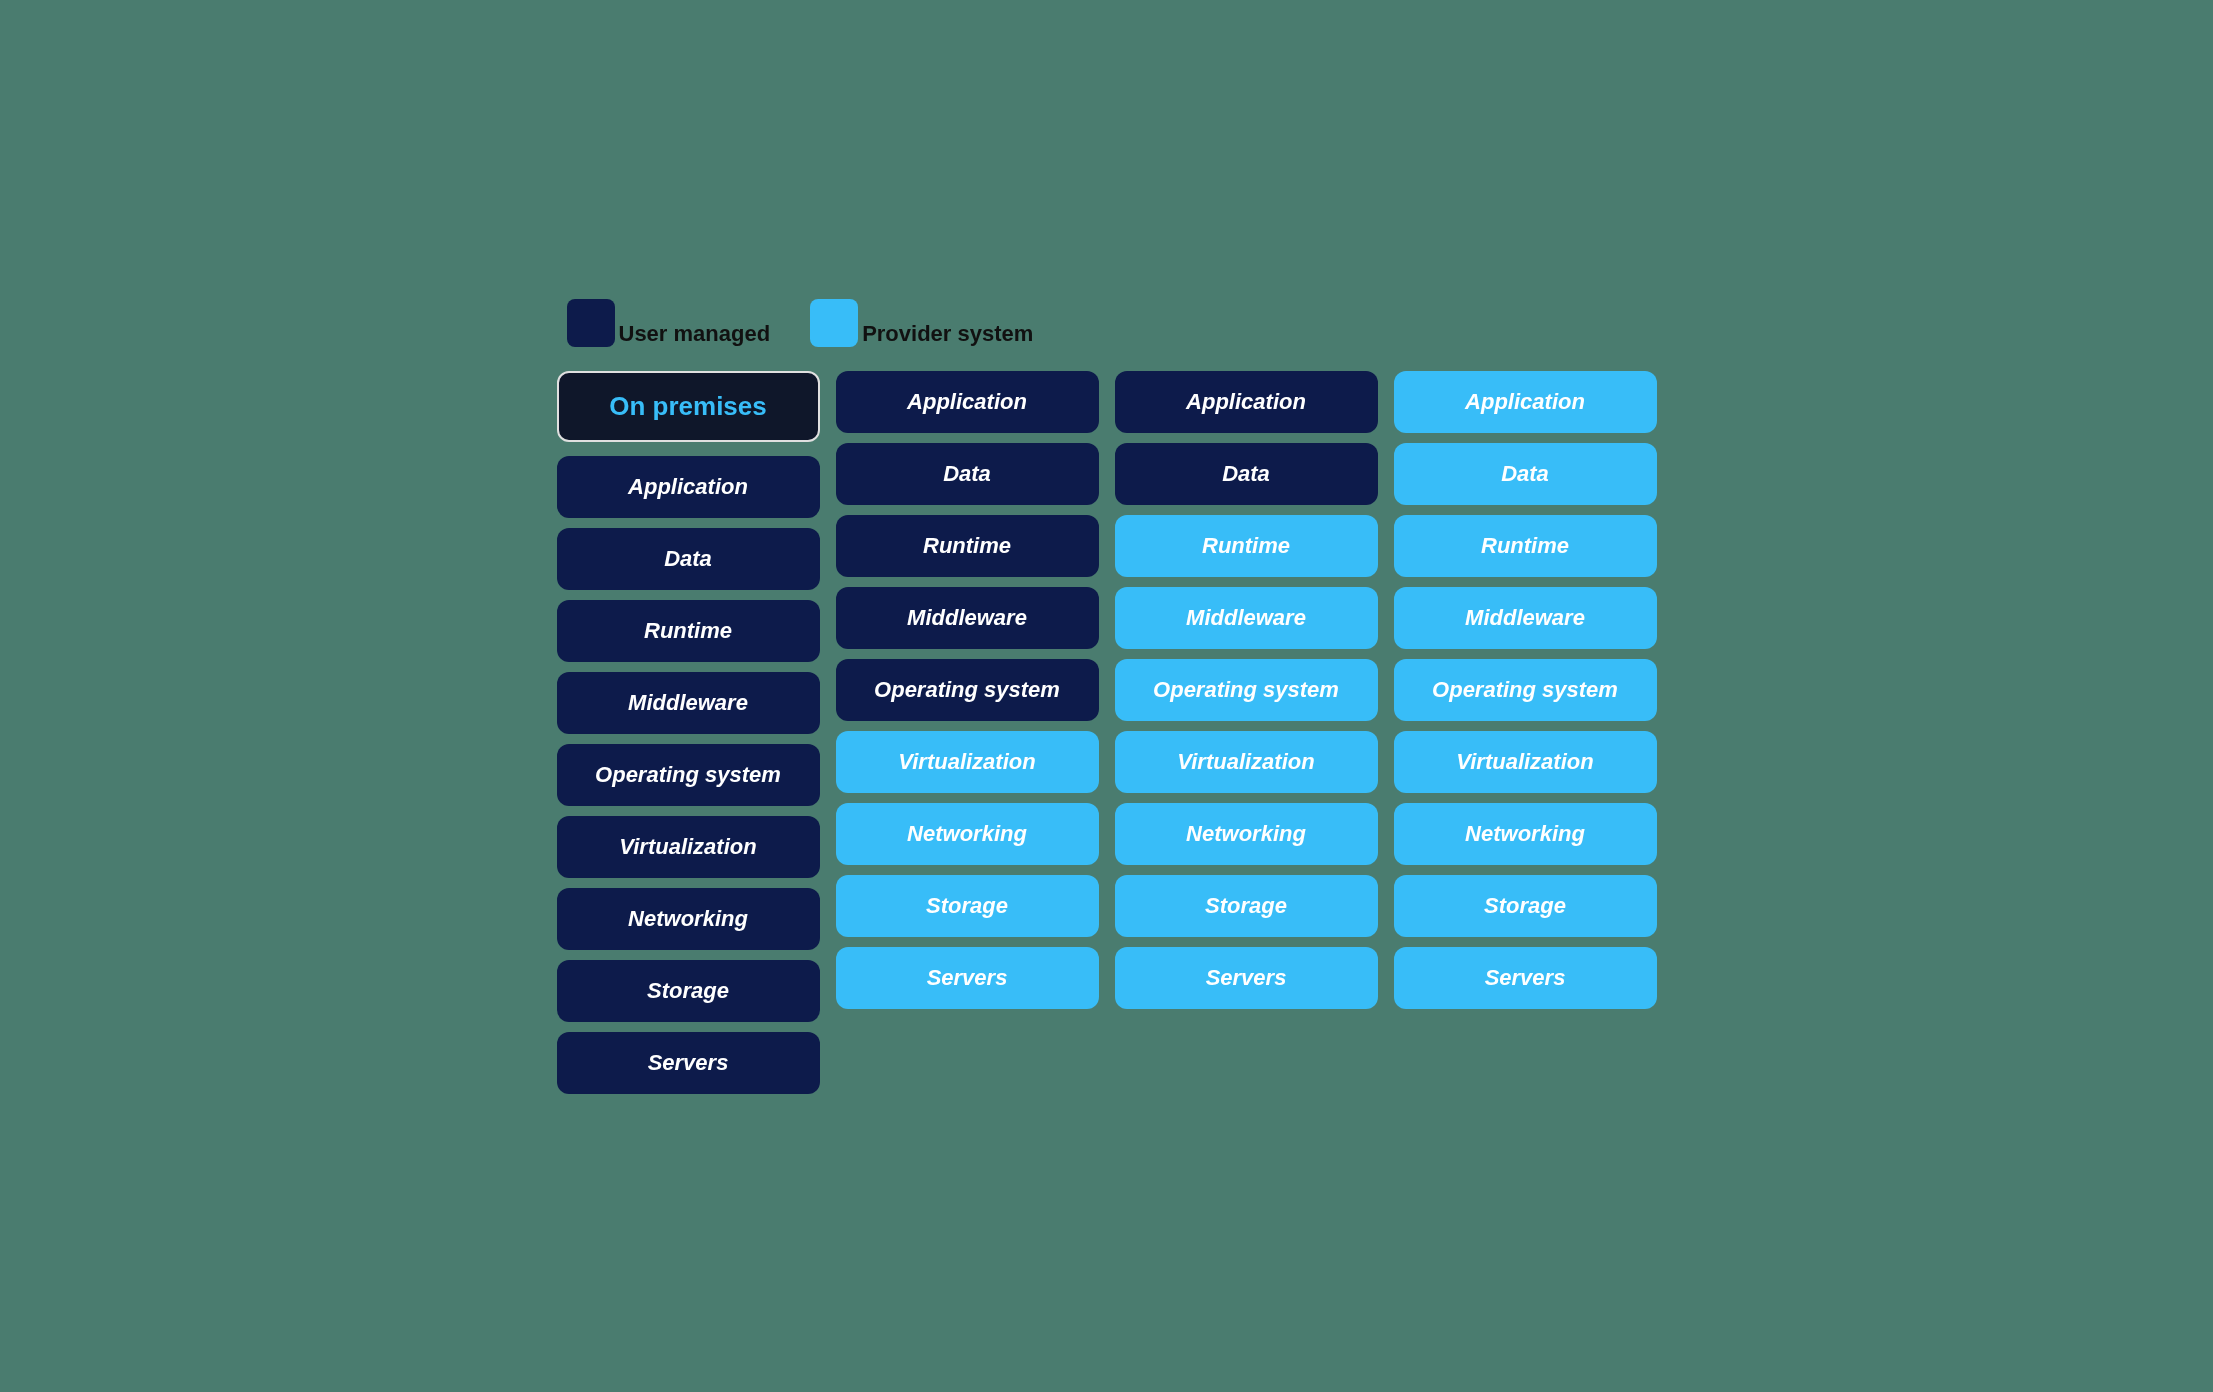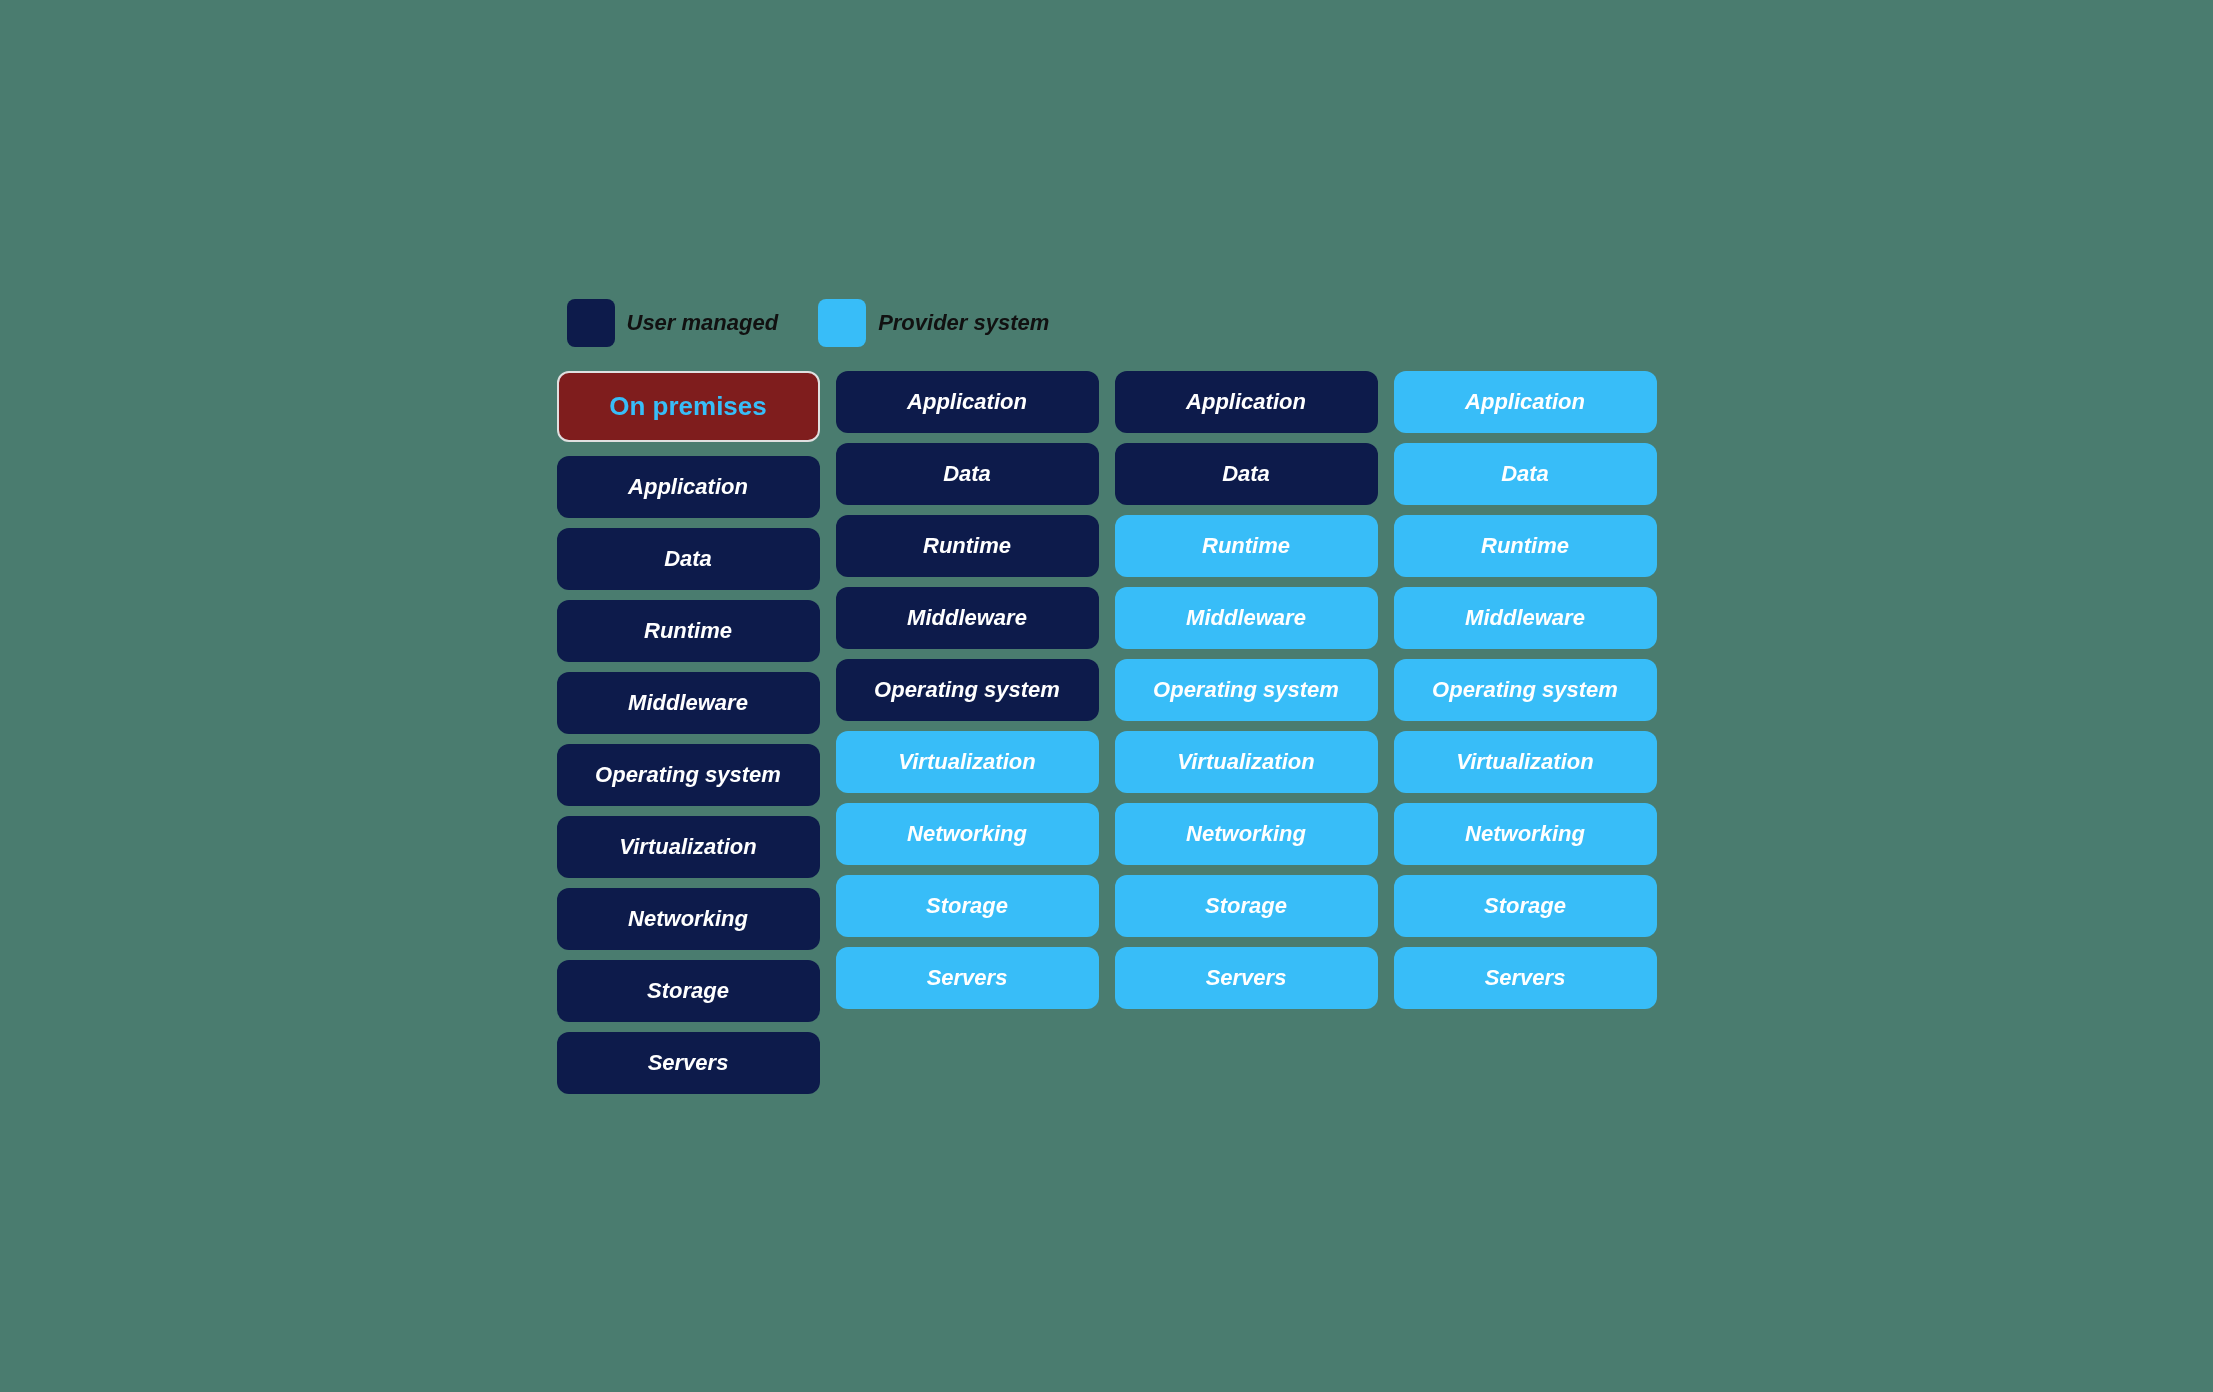--- a/index.html
+++ b/index.html
@@ -22,23 +22,22 @@
     .legend {
       display: flex;
       align-items: center;
       gap: 40px;
       margin-bottom: 24px;
       padding-left: 10px;
     }
 
     .legend-item {
       display: flex;
-      align-items: center;
-      gap: 12px;
-      font-style: italic;
+      align-items: flex-end;
+      gap: 4px;
     }
 
     .legend-box {
       width: 48px;
       height: 48px;
       border-radius: 8px;
       flex-shrink: 0;
     }
 
     .legend-box.user-managed {
@@ -61,21 +60,21 @@
       gap: 16px;
     }
 
     .column {
       display: flex;
       flex-direction: column;
       gap: 10px;
     }
 
     .column-header {
-      background: #7f1d1d;
+      background: #0f172a;
       border-radius: 12px;
       padding: 18px 10px;
       text-align: center;
       font-size: 26px;
       font-weight: 700;
       color: #38bdf8;
       margin-bottom: 4px;
       border: 2px solid #e0e0e0;
     }
 

